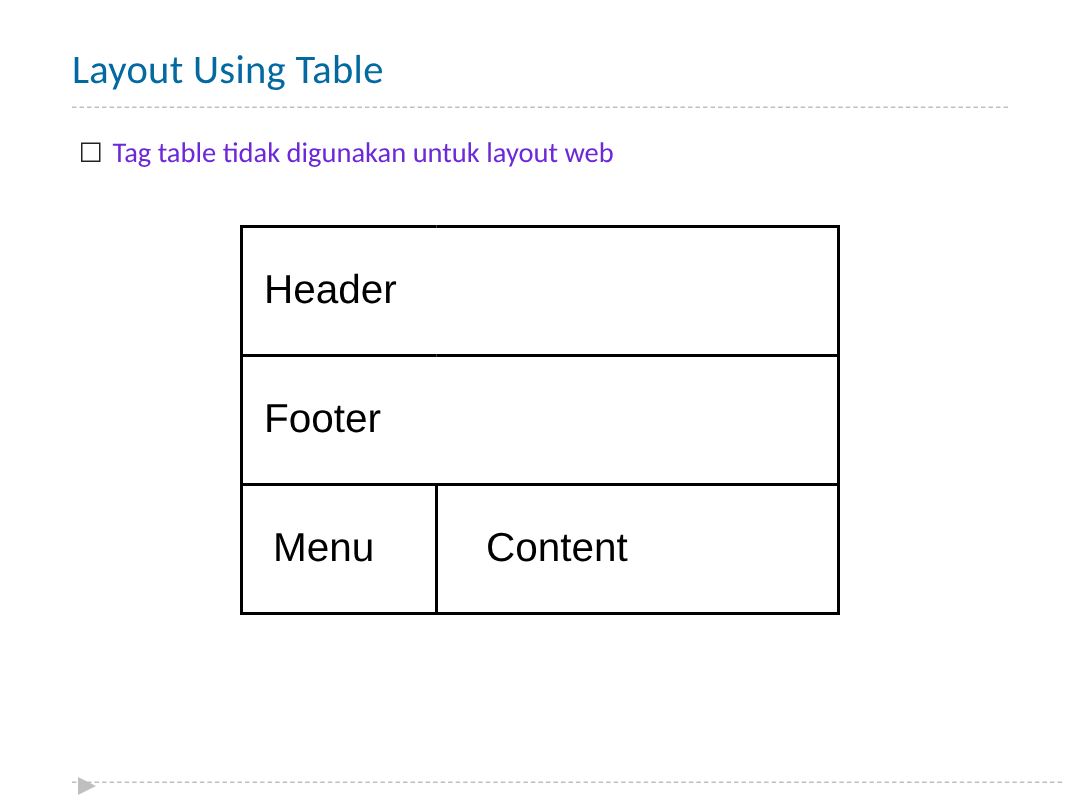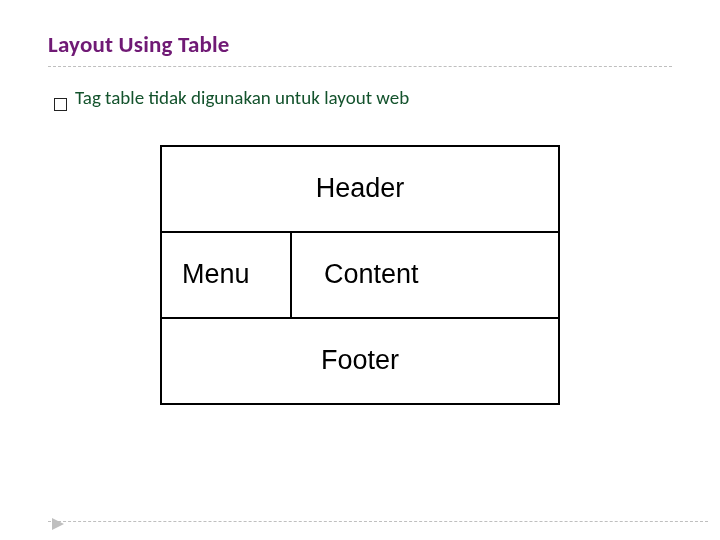--- a/index.html
+++ b/index.html
@@ -4,64 +4,63 @@
 <style>
   * { box-sizing: border-box; margin: 0; padding: 0; }
   html, body { width: 720px; height: 540px; }
   body {
     font-family: "Calibri", "Segoe UI", Arial, sans-serif;
     background: #ffffff;
     position: relative;
     padding: 30px 48px 20px 48px;
   }
   .title {
-    font-size: 23px;
-    color: #701a75;
-    font-weight: 700;
+    font-size: 27px;
+    color: #0369a1;
+    font-weight: 400;
     padding-bottom: 6px;
     letter-spacing: 0.2px;
   }
   .title-rule {
     border: none;
     border-top: 1.5px dashed #bfbfbf;
     margin-top: 2px;
     margin-bottom: 18px;
   }
   .bullets {
     list-style: none;
     padding-left: 6px;
     margin-bottom: 34px;
   }
   .bullets li {
     font-size: 19px;
-    color: #14532d;
+    color: #6d28d9;
     line-height: 1.35;
     display: flex;
-    align-items: flex-end;
+    align-items: flex-start;
   }
   .bullets li .bx {
     display: inline-block;
     width: 13px;
     height: 13px;
     border: 1.5px solid #222;
     margin-right: 8px;
     margin-top: 5px;
     flex: 0 0 auto;
   }
   .layout-table {
     border-collapse: collapse;
     margin: 0 auto;
     width: 400px;
   }
   .layout-table td {
     border: 2px solid #000;
     font-family: Arial, "Helvetica", sans-serif;
     font-size: 27px;
     color: #000;
-    text-align: center;
     vertical-align: middle;
     height: 86px;
     padding: 4px 14px;
   }
   .layout-table td.menu { width: 130px; text-align: left; padding-left: 20px; }
   .layout-table td.content { text-align: left; padding-left: 32px; }
   .bottom-rule {
     position: absolute;
     left: 48px;
     right: 12px;
@@ -88,25 +87,25 @@
     <span>Tag table tidak digunakan untuk layout web</span>
   </li>
 </ul>
 
 <table class="layout-table">
   <tbody>
       <tr>
     <td colspan="2">Header</td>
   </tr>
   <tr>
+    <td colspan="2">Footer</td>
+  </tr>
+  <tr>
     <td class="menu">Menu</td>
     <td class="content">Content</td>
-  </tr>
-  <tr>
-    <td colspan="2">Footer</td>
   </tr>
 </tbody>
   </table>
 
 <hr class="bottom-rule">
 <div class="ptr">
   <svg width="14" height="14" viewBox="0 0 14 14">
     <polygon points="0,0 12,6 0,12" fill="#bfbfbf"></polygon>
   </svg>
 </div>

